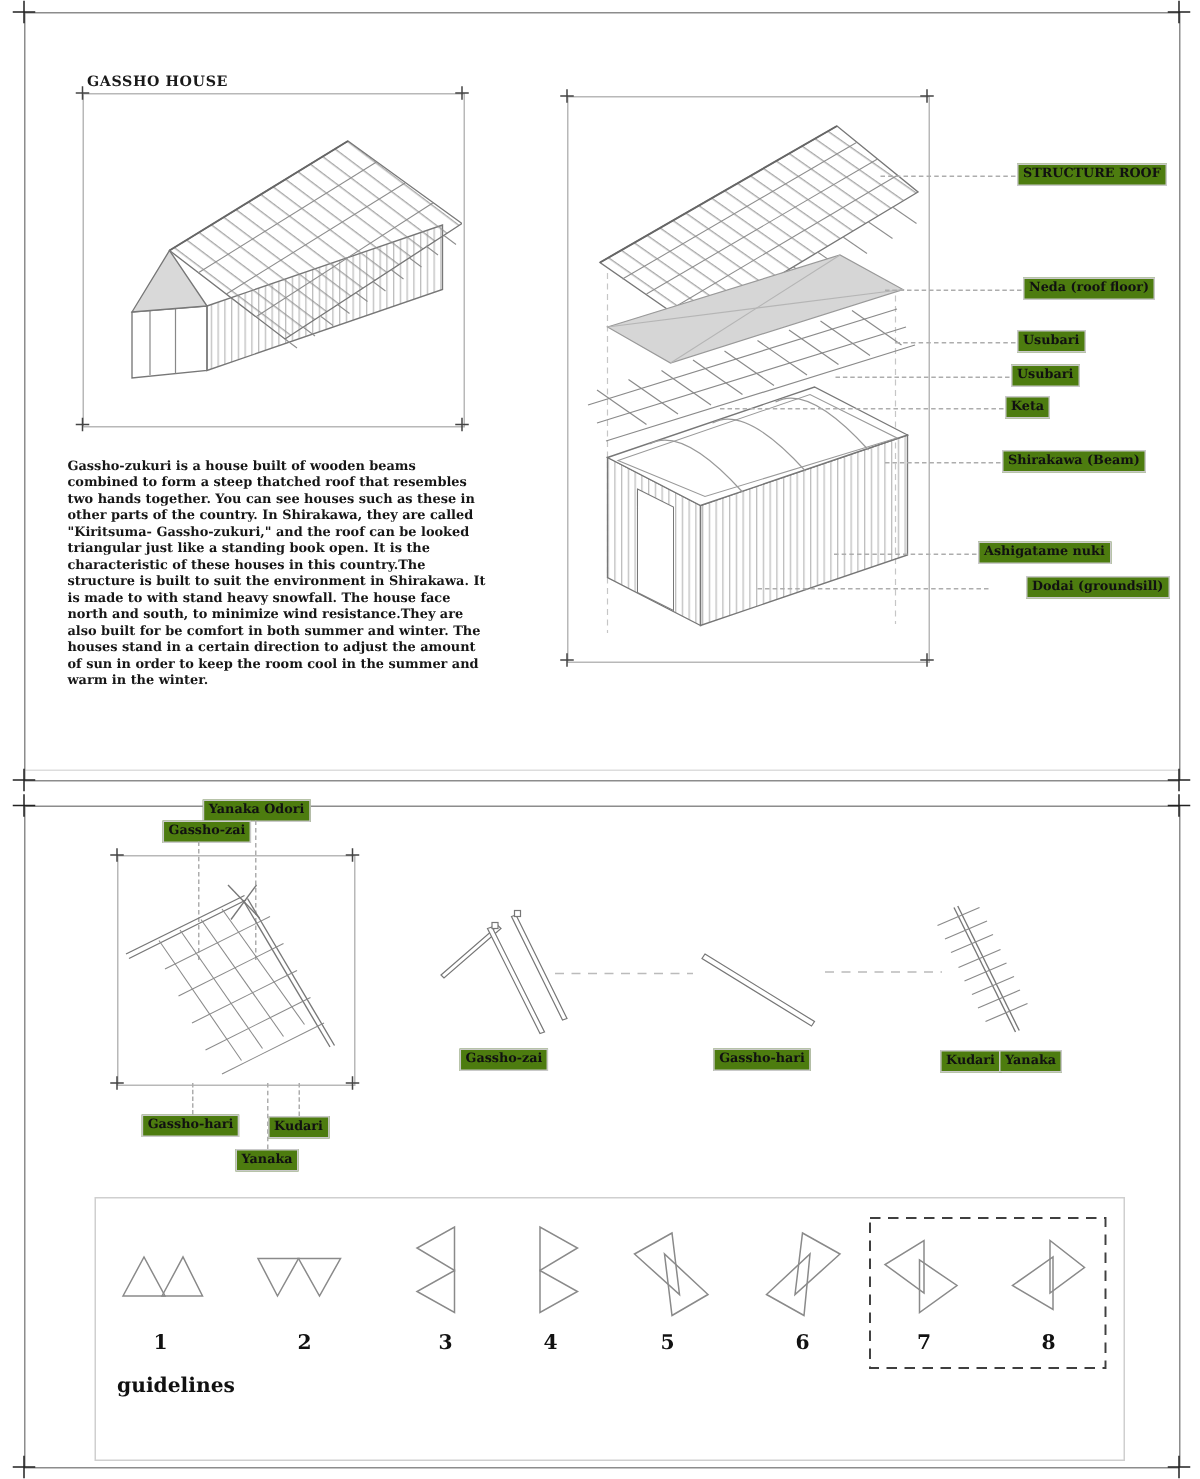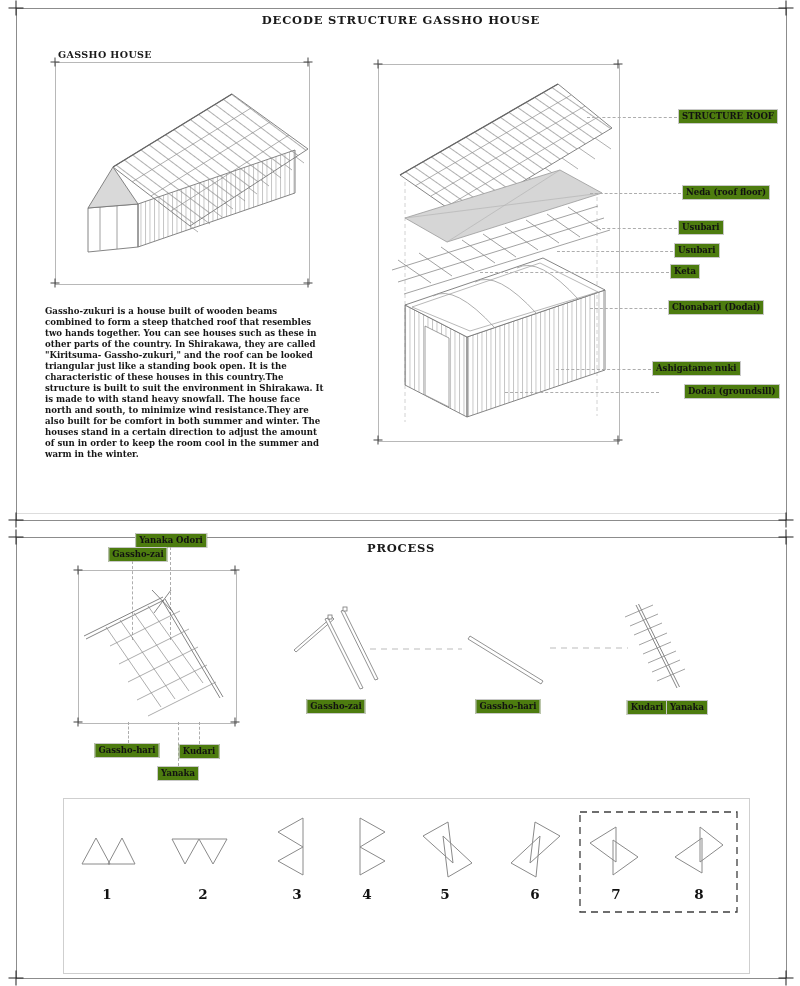--- a/index.html
+++ b/index.html
@@ -47,21 +47,20 @@
 
   <div class="cross" style="left:16px;top:8px;"></div>
   <div class="cross" style="left:786px;top:8px;"></div>
   <div class="cross" style="left:16px;top:520px;"></div>
   <div class="cross" style="left:786px;top:520px;"></div>
   <div class="cross" style="left:16px;top:537px;"></div>
   <div class="cross" style="left:786px;top:537px;"></div>
   <div class="cross" style="left:16px;top:978px;"></div>
   <div class="cross" style="left:786px;top:978px;"></div>
 
-  <div class="ptitle" style="top:13px;">DECODE STRUCTURE GASSHO HOUSE</div>
 
   <div class="plain-lbl" style="left:58px;top:49px;">GASSHO HOUSE</div>
   <div class="frame" style="left:55px;top:62px;width:253px;height:221px;"></div>
   <div class="mcross" style="left:55px;top:62px;"></div>
   <div class="mcross" style="left:308px;top:62px;"></div>
   <div class="mcross" style="left:55px;top:283px;"></div>
   <div class="mcross" style="left:308px;top:283px;"></div>
 
   <svg class="abs" style="left:55px;top:62px;" width="253" height="221" viewBox="0 0 253 221">
     <defs>
@@ -176,29 +175,28 @@
   <div class="leader" style="left:597px;top:228px;width:80px;"></div>
   <div class="lbl" style="left:678px;top:220px;">Usubari</div>
 
   <div class="leader" style="left:557px;top:251px;width:116px;"></div>
   <div class="lbl" style="left:674px;top:243px;">Usubari</div>
 
   <div class="leader" style="left:480px;top:272px;width:189px;"></div>
   <div class="lbl" style="left:670px;top:264px;">Keta</div>
 
   <div class="leader" style="left:590px;top:308px;width:77px;"></div>
-  <div class="lbl" style="left:668px;top:300px;">Chonabari (Dodai)</div>
+  <div class="lbl" style="left:668px;top:300px;">Shirakawa (Beam)</div>
 
   <div class="leader" style="left:556px;top:369px;width:95px;"></div>
   <div class="lbl" style="left:652px;top:361px;">Ashigatame nuki</div>
 
   <div class="leader" style="left:505px;top:392px;width:154px;"></div>
   <div class="lbl" style="left:684px;top:384px;">Dodai (groundsill)</div>
 
-  <div class="ptitle" style="top:541px;">PROCESS</div>
 
   <div class="lbl ctr" style="left:171px;top:533px;">Yanaka Odori</div>
   <div class="lbl ctr" style="left:138px;top:547px;">Gassho-zai</div>
   <div class="vdash" style="left:170px;top:547px;height:93px;"></div>
   <div class="vdash" style="left:132px;top:561px;height:79px;"></div>
 
   <div class="frame" style="left:78px;top:570px;width:157px;height:152px;"></div>
   <div class="mcross" style="left:78px;top:570px;"></div>
   <div class="mcross" style="left:235px;top:570px;"></div>
   <div class="mcross" style="left:78px;top:722px;"></div>
@@ -292,15 +290,16 @@
       <text x="234" y="101">3</text>
       <text x="304" y="101">4</text>
       <text x="382" y="101">5</text>
       <text x="472" y="101">6</text>
       <text x="553" y="101">7</text>
       <text x="636" y="101">8</text>
     </g>
   </svg>
 
   <div class="guides">
+    <div>guidelines</div>
   </div>
 
 </div>
 
 </body></html>

